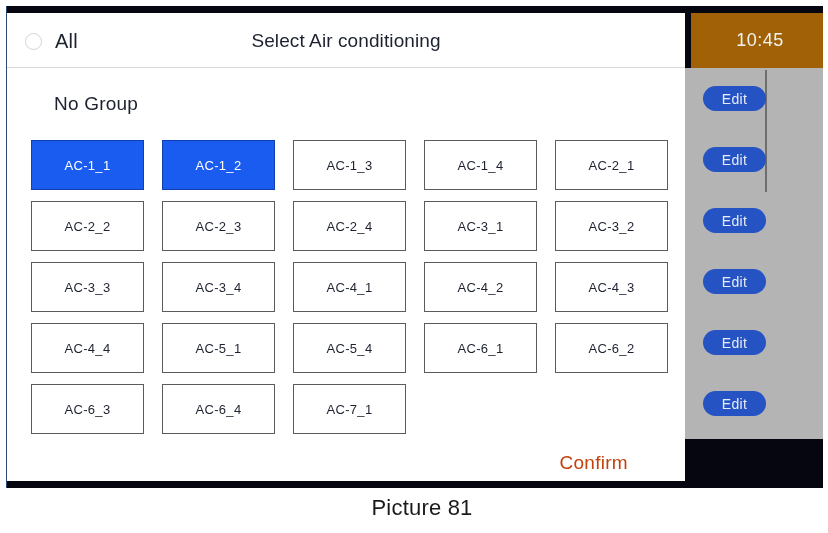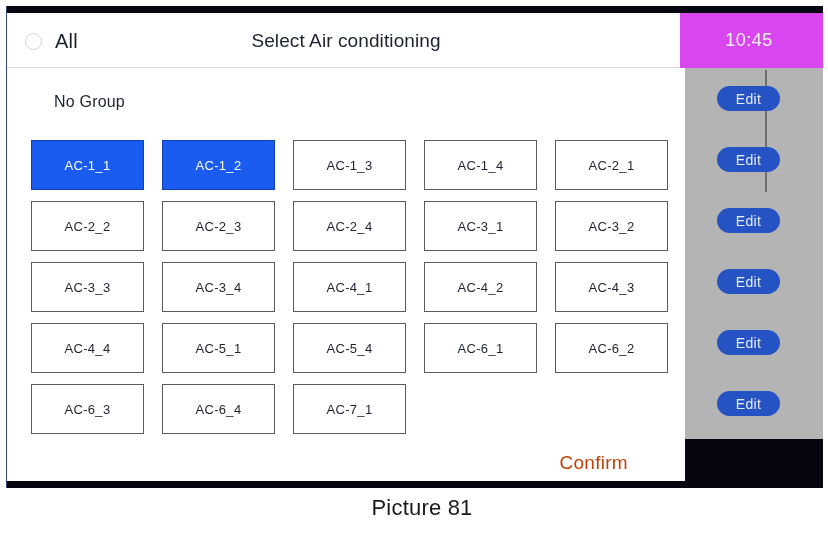--- a/index.html
+++ b/index.html
@@ -90,23 +90,23 @@
     font-size: 19px;
     color: #1d2230;
     letter-spacing: 0.1px;
   }
 
   
   #clock-area {
     position: absolute;
     right: 0;
     top: 0;
-    width: 143px;
+    width: 132px;
     height: 55px;
-    background: #d946ef;
+    background: #a16207;
   }
   #clock-text {
     width: 138px;
     height: 55px;
     line-height: 55px;
     text-align: center;
     color: #f2f2f2;
     font-size: 18px;
     letter-spacing: 0.5px;
   }
@@ -117,21 +117,21 @@
     left: 0;
     top: 55px;
     width: 678px;
     height: 413px;
     background: #ffffff;
   }
   #group-title {
     position: absolute;
     left: 47px;
     top: 25px;
-    font-size: 16px;
+    font-size: 19px;
     color: #1d2230;
     letter-spacing: 0.2px;
   }
 
   
   #tile-grid-clip {
     position: absolute;
     left: 0;
     top: 72px;
     width: 678px;
@@ -194,21 +194,21 @@
     position: absolute;
     right: 0;
     top: 55px;
     width: 138px;
     height: 371px;
     background: #b4b4b4;
     overflow: hidden;
   }
   .edit-button {
     position: absolute;
-    left: 32px;
+    left: 18px;
     width: 63px;
     height: 25px;
     border-radius: 13px;
     background: #2553c4;
     color: #e8ecf7;
     font-size: 14px;
     letter-spacing: 0.3px;
     display: flex;
     align-items: center;
     justify-content: center;

